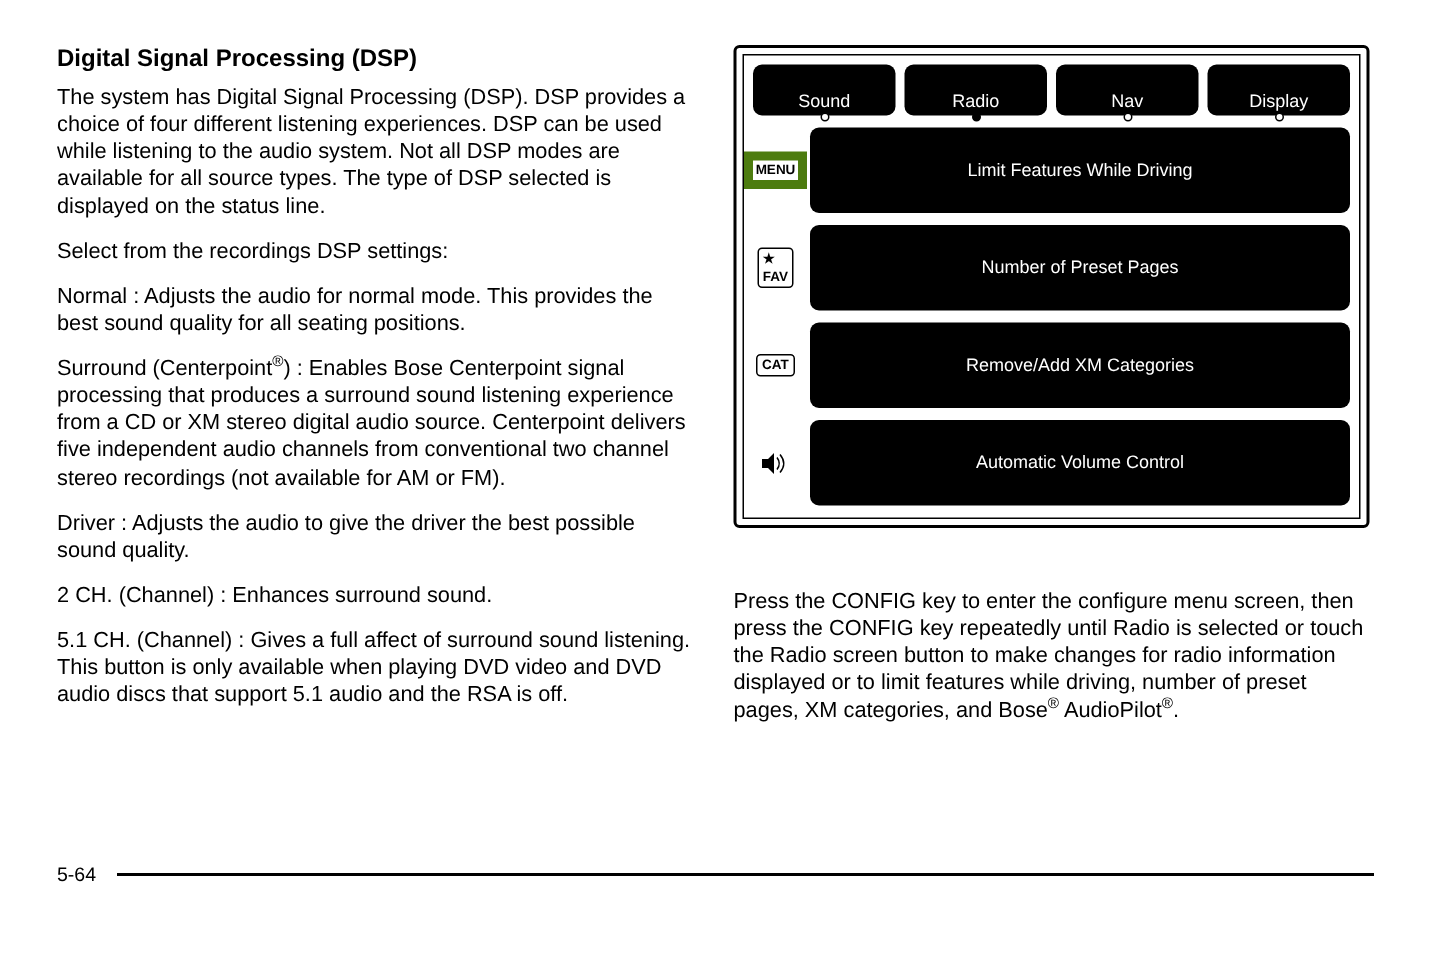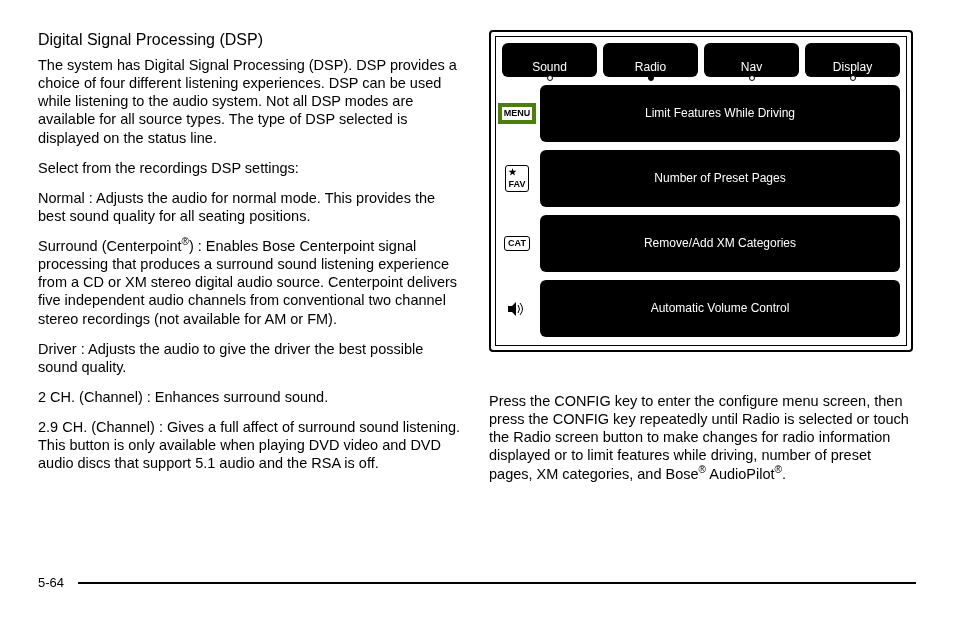--- a/index.html
+++ b/index.html
@@ -17,21 +17,21 @@
   .columns {
     display: flex;
     gap: 24px;
   }
   .col {
     flex: 1;
     min-width: 0;
   }
   h3 {
     font-size: 16px;
-    font-weight: normal;
+    font-weight: bold;
     margin: 0 0 6px 0;
   }
   h2.radio-title {
     font-size: 18px;
     font-weight: bold;
     margin: 0 0 16px 0;
   }
   p {
     margin: 0 0 12px 0;
   }
@@ -91,21 +91,21 @@
   .rowicon {
     width: 30px;
     height: 22px;
     display:flex;
     align-items:center;
     justify-content:center;
     font-size: 10px;
     font-weight: bold;
   }
   .menubox {
-    border:4px solid #4d7c0f;
+    border:6px solid #4d7c0f;
     font-size:9px;
     padding:1px 2px;
   }
   .favbox,.catbox {
     border:1px solid #000;
     border-radius:3px;
     padding:1px 3px;
     font-size:9px;
   }
   .pill {
@@ -141,21 +141,21 @@
 
 <div class="columns">
   <div class="col">
     <h3>Digital Signal Processing (DSP)</h3>
     <p>The system has Digital Signal Processing (DSP). DSP provides a choice of four different listening experiences. DSP can be used while listening to the audio system. Not all DSP modes are available for all source types. The type of DSP selected is displayed on the status line.</p>
     <p>Select from the recordings DSP settings:</p>
     <p><span class="def-label">Normal :</span><span> Adjusts the audio for normal mode. This provides the best sound quality for all seating positions.</span></p>
     <p><span class="def-label"><span>Surround (Centerpoint</span><sup>®</sup><span>) :</span></span><span> Enables Bose Centerpoint signal processing that produces a surround sound listening experience from a CD or XM stereo digital audio source. Centerpoint delivers five independent audio channels from conventional two channel stereo recordings (not available for AM or FM).</span></p>
     <p><span class="def-label">Driver :</span><span> Adjusts the audio to give the driver the best possible sound quality.</span></p>
     <p><span class="def-label">2 CH. (Channel) :</span><span> Enhances surround sound.</span></p>
-    <p><span class="def-label">2.9 CH. (Channel) :</span><span> Gives a full affect of surround sound listening. This button is only available when playing DVD video and DVD audio discs that support 5.1 audio and the RSA is off.</span></p>
+    <p><span class="def-label">5.1 CH. (Channel) :</span><span> Gives a full affect of surround sound listening. This button is only available when playing DVD video and DVD audio discs that support 5.1 audio and the RSA is off.</span></p>
   </div>
 
   <div class="col">
 
     <div class="screen-wrap">
       <div class="screen">
         <div class="tabrow">
           <div class="tab">Sound</div>
           <div class="tab active">Radio</div>
           <div class="tab">Nav</div>

